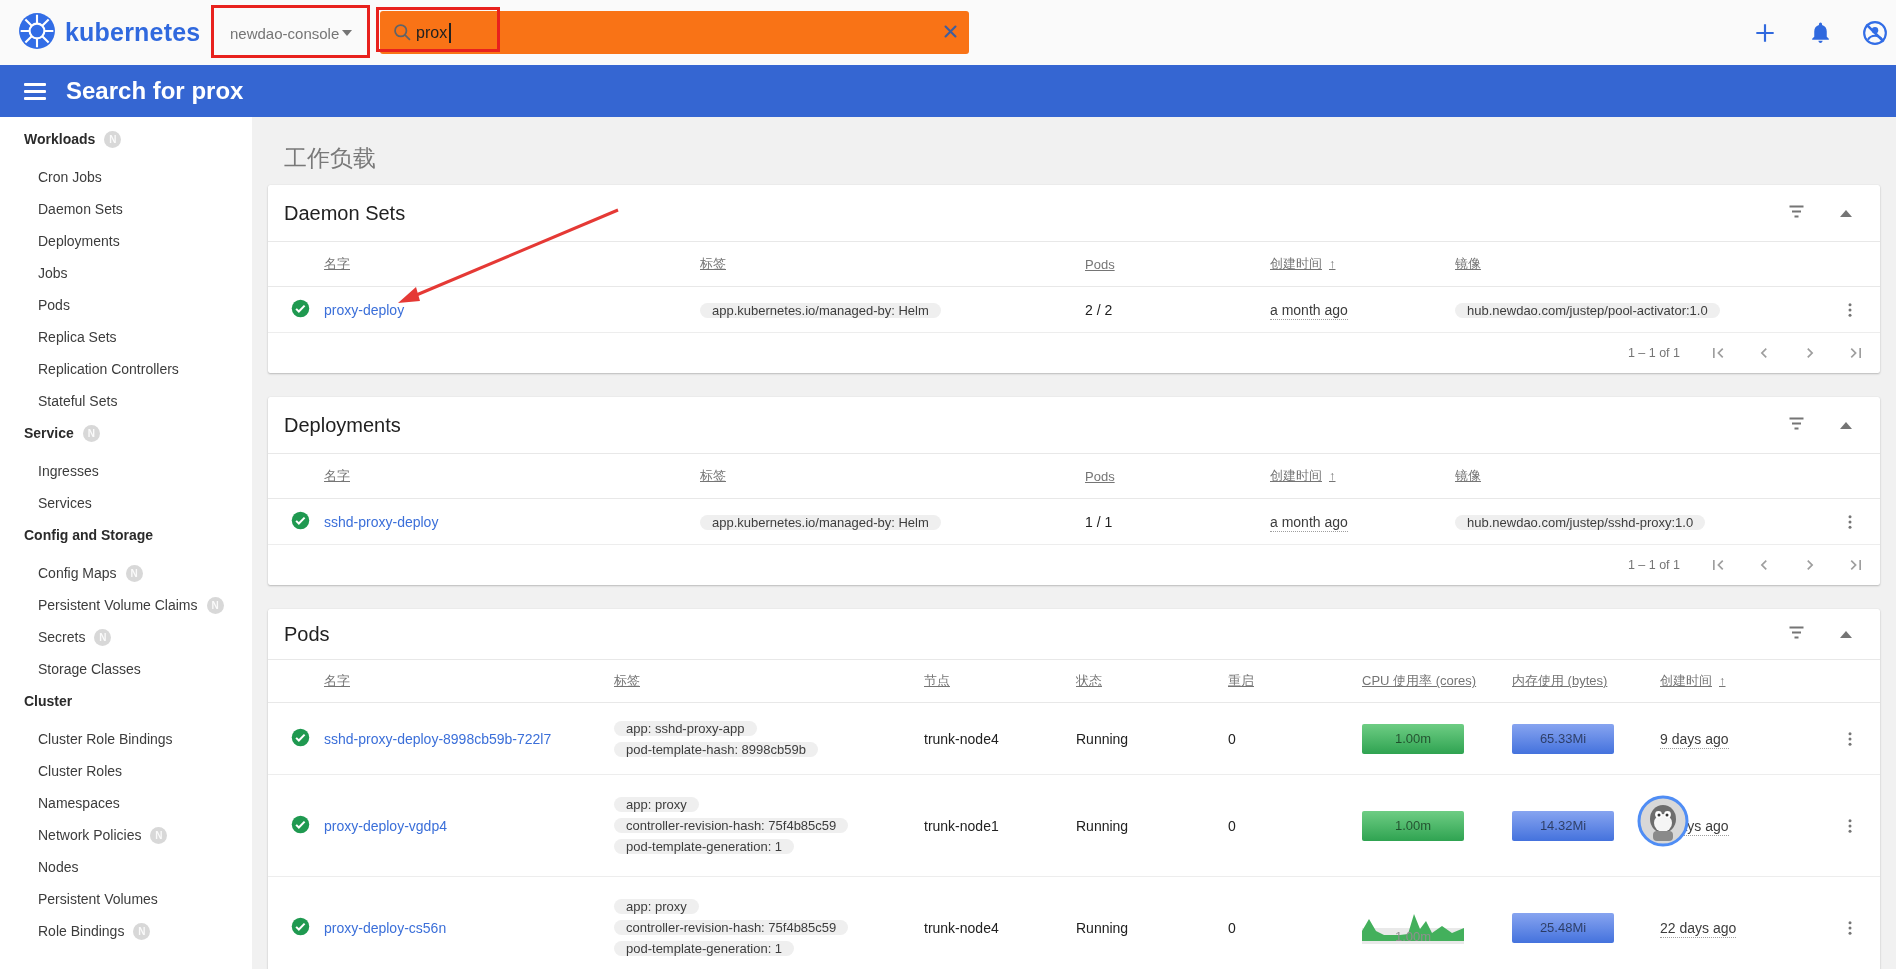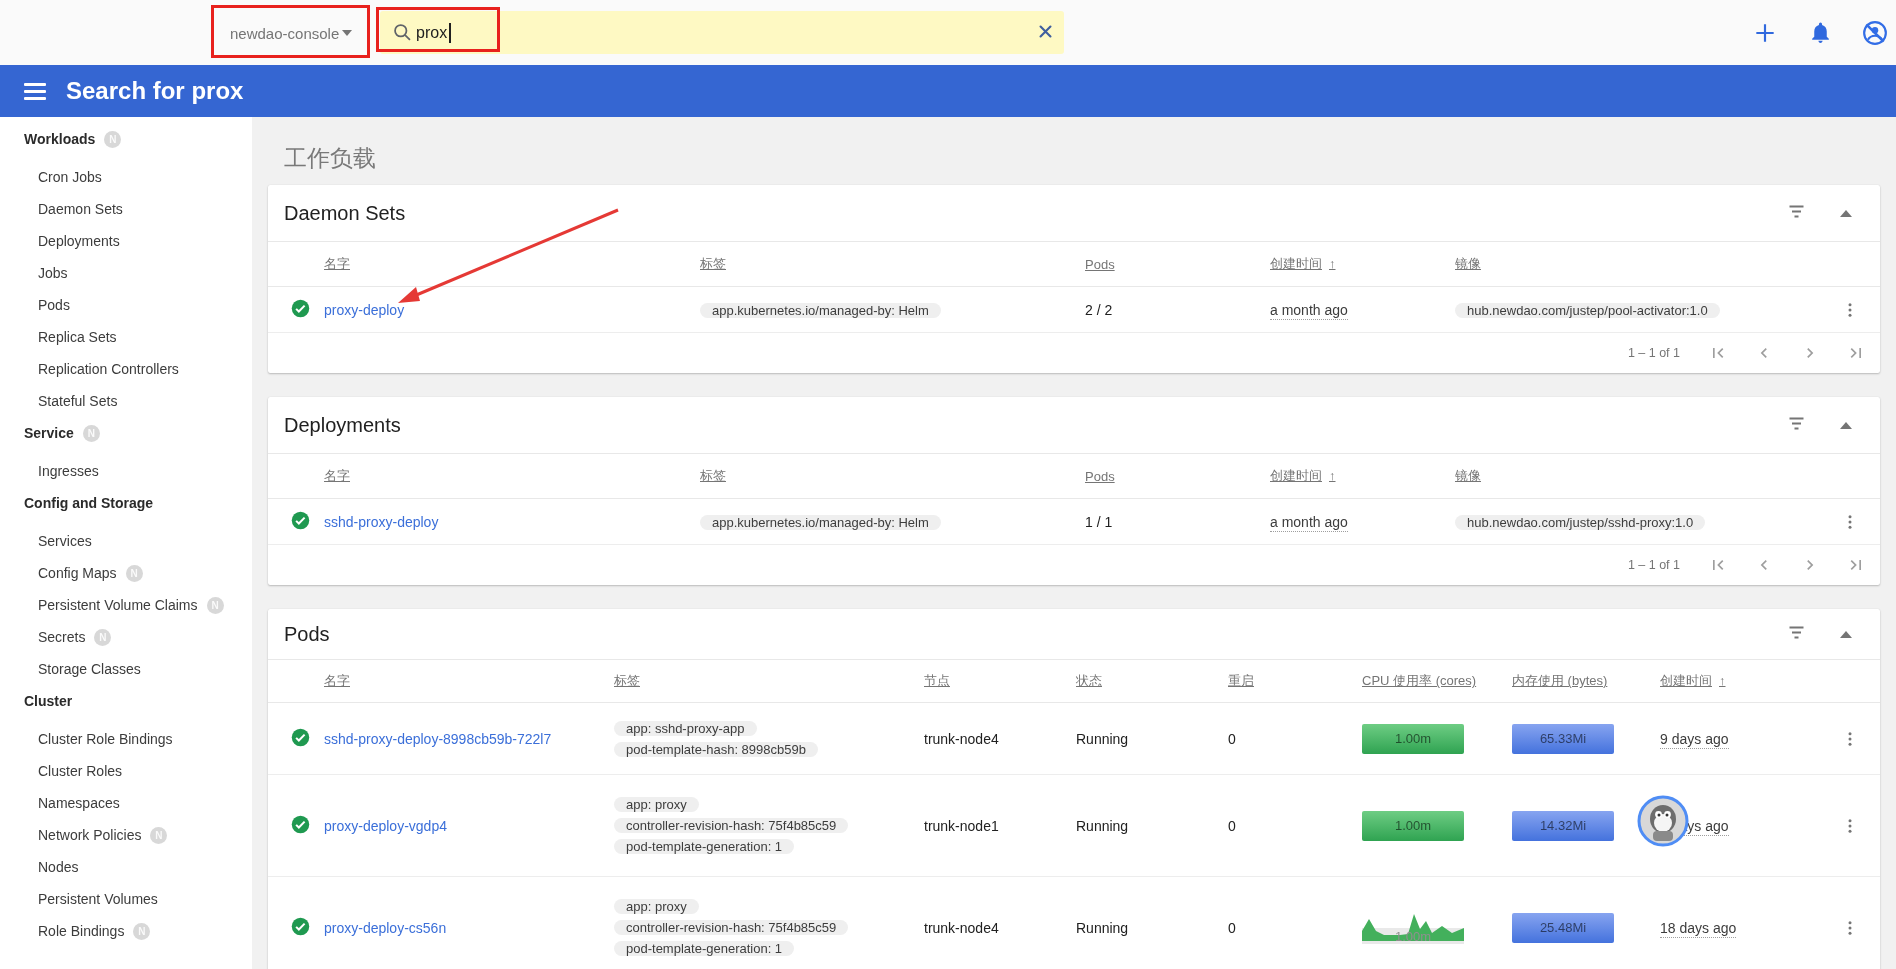--- a/index.html
+++ b/index.html
@@ -9,22 +9,22 @@
   
   .topbar { position:absolute; top:0; left:0; width:1896px; height:65px;
     background:#fafafa; display:flex; align-items:center; }
   .logo { display:flex; align-items:center; gap:9px; margin-left:18px; cursor:pointer; }
   .logo-text { font-size:25px; font-weight:bold; color:#3069de; letter-spacing:.2px; }
   .ns-select { position:absolute; left:222px; top:14px; width:138px; height:38px;
     display:flex; align-items:center; justify-content:space-between; padding:0 8px;
     color:#757575; font-size:15px; cursor:pointer; }
   .caret { width:0; height:0; border-left:5px solid transparent; border-right:5px solid transparent;
     border-top:6px solid #757575; }
-  .searchbox { position:absolute; left:380px; top:11px; width:684px; height:43px;
-    background:#fef9c3; border-radius:3px; display:flex; align-items:center; }
+  .searchbox { position:absolute; left:380px; top:11px; width:589px; height:43px;
+    background:#f97316; border-radius:3px; display:flex; align-items:center; }
   .search-text { margin-left:36px; font-size:16px; color:#212121; }
   .caret-bar { width:1.5px; height:20px; background:#212121; margin-left:2px; }
   .clearbtn { position:absolute; right:10px; top:12px; background:none; border:none; cursor:pointer; }
   .top-actions { position:absolute; right:8px; top:0; height:65px; display:flex; align-items:center; gap:29px; }
   .icon-btn { background:none; border:none; cursor:pointer; width:26px; height:26px; }
 
   
   .anno-box { position:absolute; border:3px solid #e8211d; z-index:50; pointer-events:none; }
   .anno-box1 { left:211px; top:5px; width:159px; height:53px; }
   .anno-box2 { left:376px; top:7px; width:124px; height:45px; }
@@ -110,20 +110,32 @@
 
   .avatar-cursor { position:absolute; left:1637px; top:795px; width:52px; height:52px; z-index:40; }
 
   .row1h { height:72px; }
   .row2h { height:102px; }
 </style>
 </head>
 <body>
 
 <div class="topbar">
+  <div class="logo">
+    <span>
+      <svg width="38" height="38" viewBox="0 0 36 36">
+        <circle cx="18" cy="18" r="17" fill="#326de6"></circle>
+        <g stroke="#fff" stroke-width="2" fill="none">
+          <circle cx="18" cy="18" r="7"></circle>
+          <path d="M18 2.5v8.5M18 25v8.5M2.5 18h8.5M25 18h8.5M7 7l6 6M23 23l6 6M7 29l6-6M23 13l6-6"></path>
+        </g>
+      </svg>
+    </span>
+    <span class="logo-text">kubernetes</span>
+  </div>
 
   <div class="ns-select">
     <span>newdao-console</span>
     <span class="caret"></span>
   </div>
 
   <div class="searchbox">
     <span style="position:absolute;left:12px;top:11px;">
       <svg width="21" height="21" viewBox="0 0 24 24">
           <circle cx="10" cy="10" r="6.5" fill="none" stroke="#5f6368" stroke-width="2"></circle>
@@ -210,25 +222,25 @@
   <div class="si">
       <span>Stateful Sets</span>
     </div>
   <div class="si sec">
       <span>Service</span>
       <span class="nbadge">N</span>
     </div>
   <div class="si">
       <span>Ingresses</span>
     </div>
+  <div class="si">
+      <span>Services</span>
+    </div>
   <div class="si sec">
       <span>Config and Storage</span>
-    </div>
-  <div class="si">
-      <span>Services</span>
     </div>
   <div class="si">
       <span>Config Maps</span>
       <span class="nbadge">N</span>
     </div>
   <div class="si">
       <span>Persistent Volume Claims</span>
       <span class="nbadge">N</span>
     </div>
   <div class="si">
@@ -497,21 +509,21 @@
         <span class="spark">
           <svg width="102" height="30" viewBox="0 0 102 30" preserveAspectRatio="none">
             <polygon points="0,30 0,20 7,8 14,20 22,24 38,24 46,23 52,3 58,18 64,10 70,22 80,15 90,22 102,17 102,30" fill="#43b05c"></polygon>
           </svg>
           <span class="val">1.00m</span>
         </span>
       </span>
       <span class="p-mem">
           <span class="bar blue">25.48Mi</span>
         </span>
-      <span class="p-crt"><span class="ago">18 days ago</span></span>
+      <span class="p-crt"><span class="ago">22 days ago</span></span>
       <span class="p-dots">
         <svg width="18" height="18" viewBox="0 0 24 24" fill="#757575">
             <circle cx="12" cy="5" r="2"></circle>
             <circle cx="12" cy="12" r="2"></circle>
             <circle cx="12" cy="19" r="2"></circle>
           </svg>
       </span>
     </div>
   </div>
 </div>

